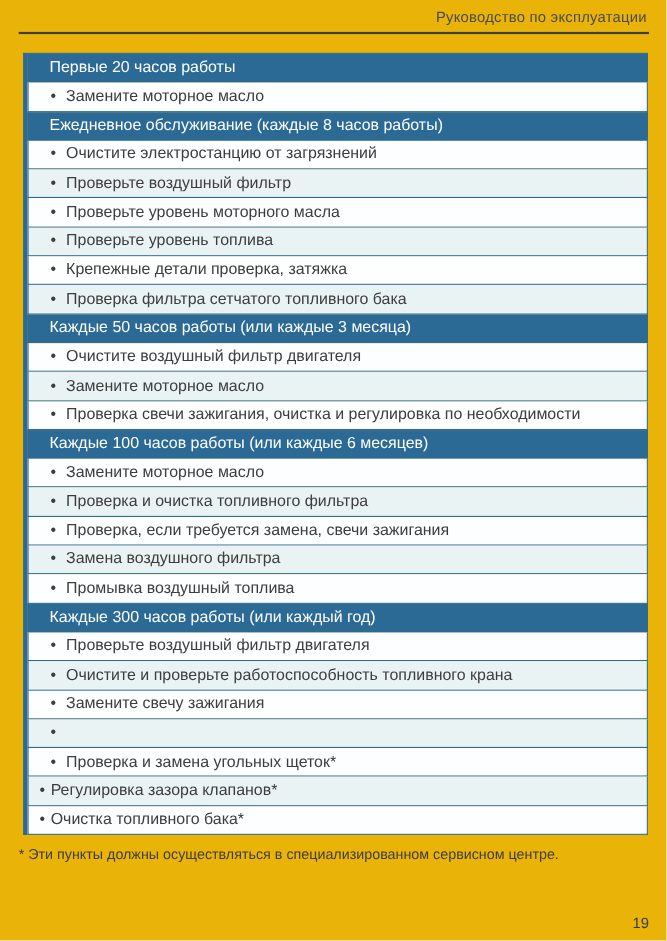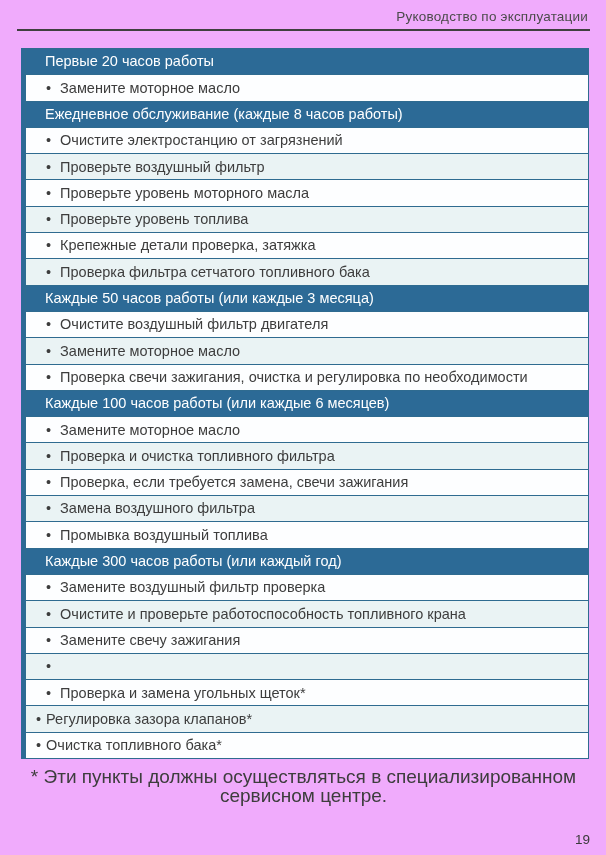--- a/index.html
+++ b/index.html
@@ -8,21 +8,21 @@
     --row-alt-bg:#eaf3f4;
     --border:#2f6b90;
     --ink:#3d3d3d;
     --rule:#3f3f3f;
     --row-h:26.3px;
   }
   html,body{margin:0;padding:0;background:#ffffff;}
   .page{
     position:relative;
     width:606px;height:855px;
-    background:#f0abfc;
+    background:#eab308;
     font-family:"Liberation Sans", sans-serif;
     color:var(--ink);
     overflow:hidden;
   }
   
   .topbar{
     margin:0 16px 0 17px;
     padding:7px 2px 4px 0;
     border-bottom:2px solid var(--rule);
     text-align:right;
@@ -75,24 +75,23 @@
     font-size:15px;
     color:var(--ink);
   }
   .note-line{ line-height:19.5px; }
   .note-line.justify-full{
     text-align:justify;
     text-align-last:justify;
   }
   .footnote{
     margin:8px 16px 0 17px;
-    font-size:19px;
+    font-size:13px;
     line-height:19px;
     color:var(--ink);
-    text-align:center;
   }
   .pagenum{
     position:absolute;
     right:16px;
     bottom:8px;
     font-size:13.5px;
     color:#3a3a3a;
     margin-left:24px;
   }
 </style>
@@ -176,21 +175,21 @@
       </div>
       <div class="mrow task">
         <span class="bullet">•</span>
         <span>Промывка воздушный топлива</span>
       </div>
       <div class="mrow header">
         <span>Каждые 300 часов работы (или каждый год)</span>
       </div>
       <div class="mrow task">
         <span class="bullet">•</span>
-        <span>Замените воздушный фильтр проверка</span>
+        <span>Проверьте воздушный фильтр двигателя</span>
       </div>
       <div class="mrow task alt">
         <span class="bullet">•</span>
         <span>Очистите и проверьте работоспособность топливного крана</span>
       </div>
       <div class="mrow task">
         <span class="bullet">•</span>
         <span>Замените свечу зажигания</span>
       </div>
       <div class="mrow task alt">

